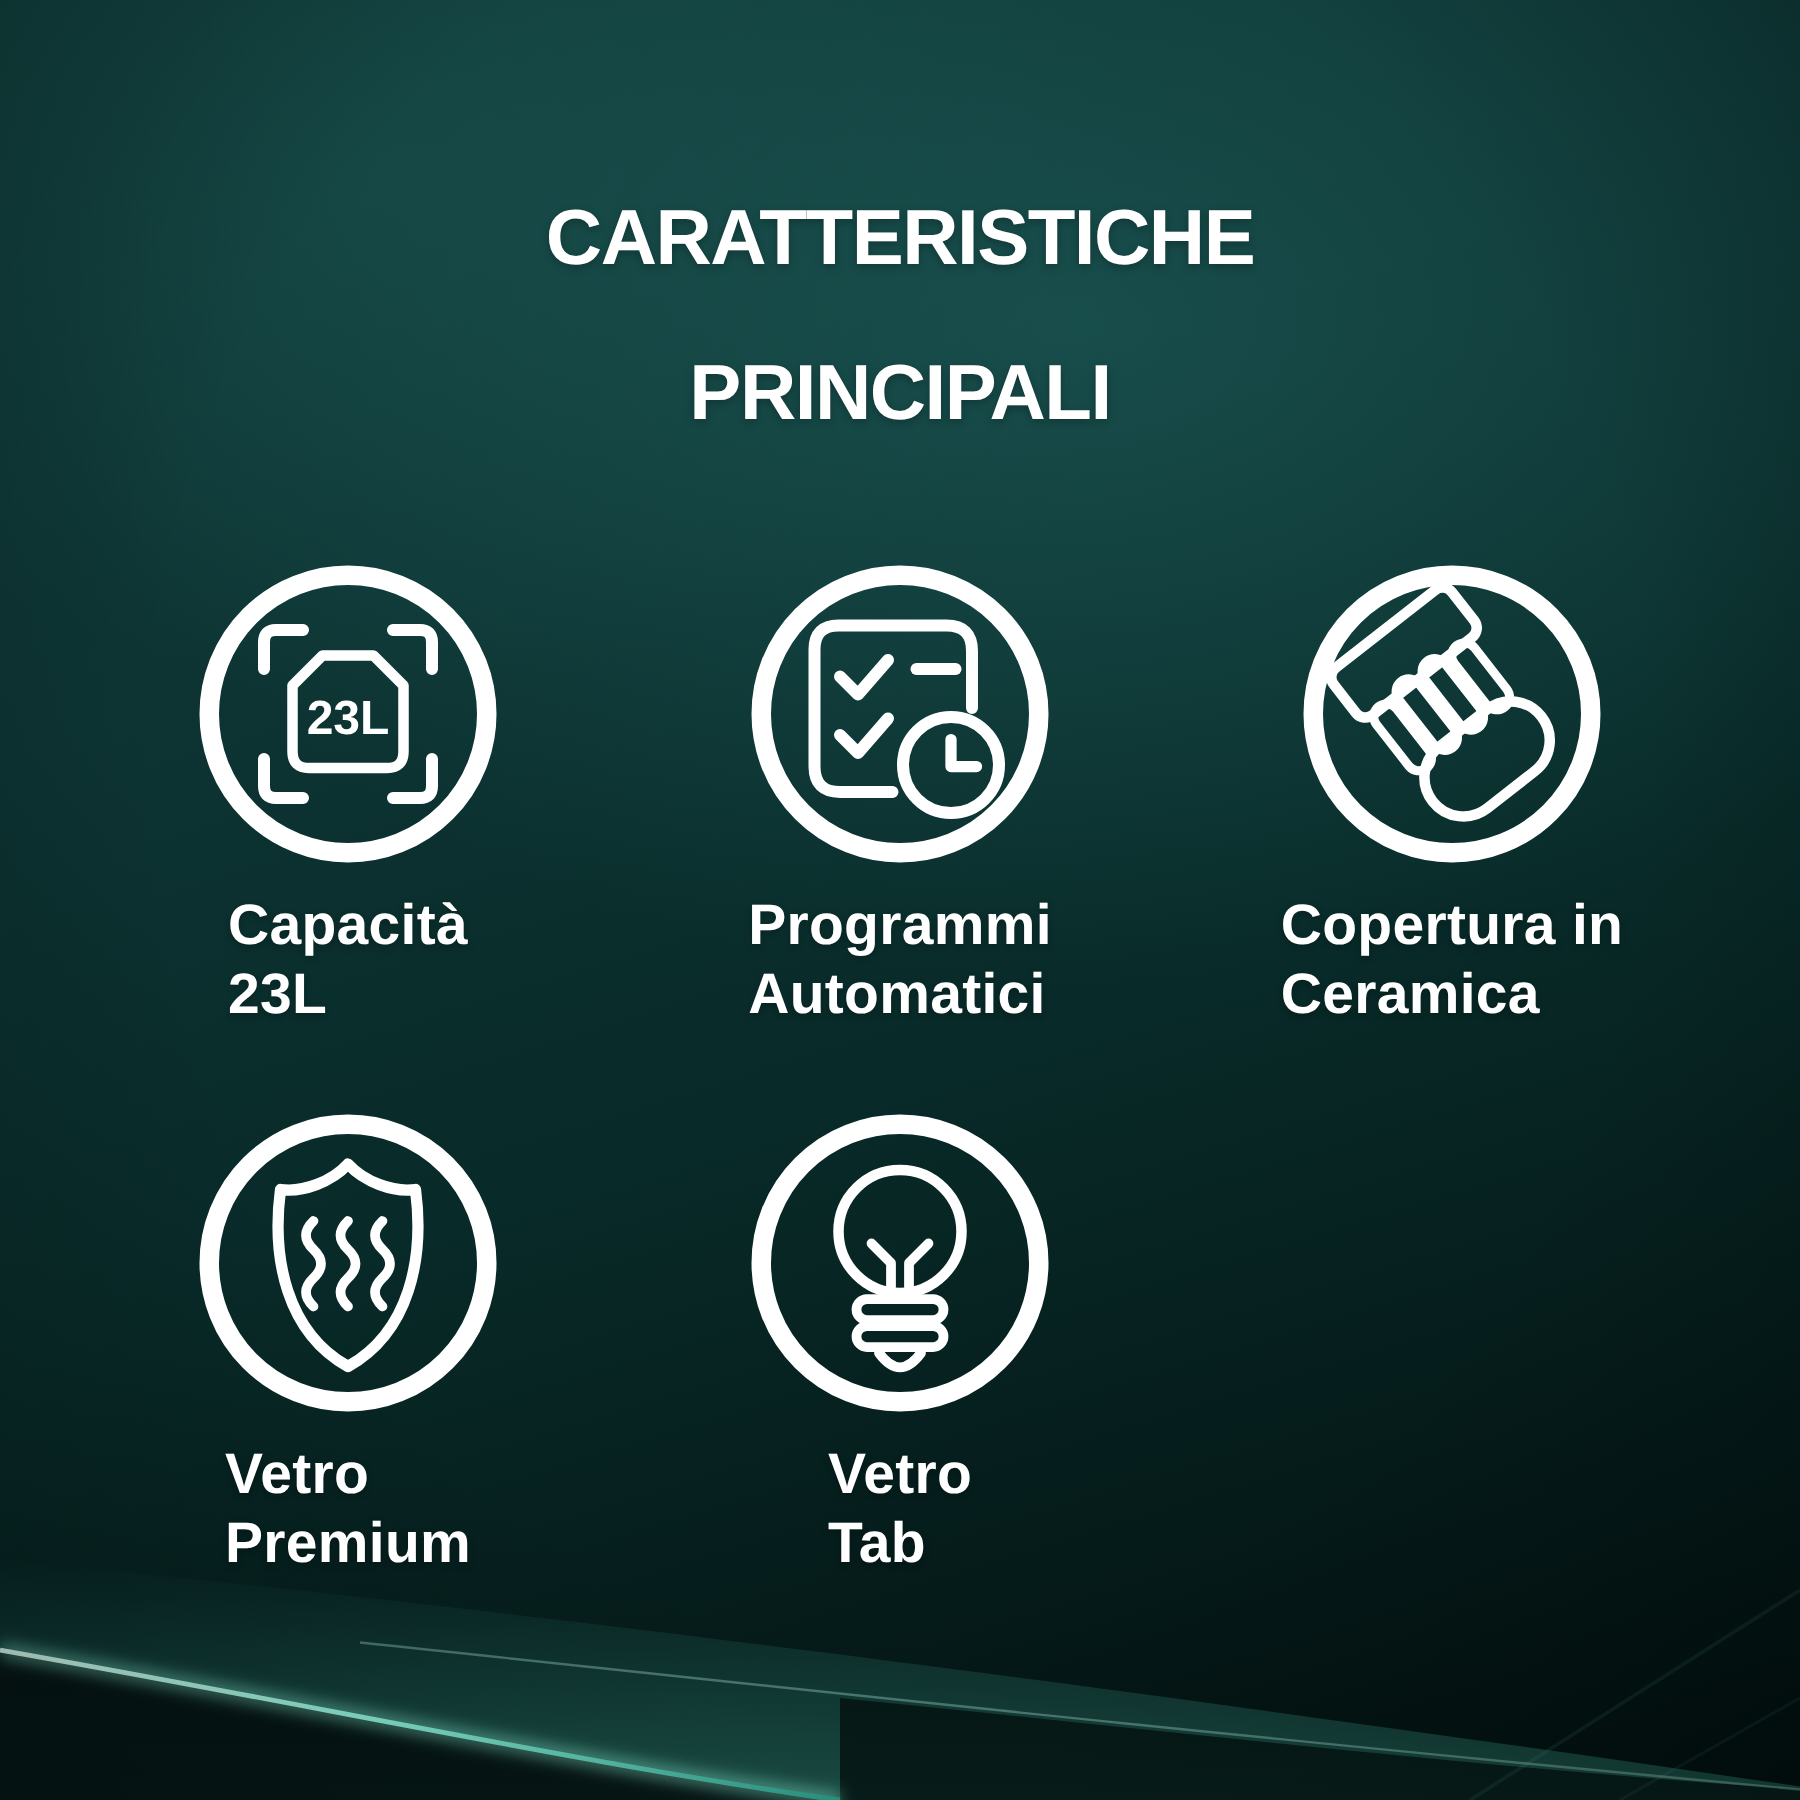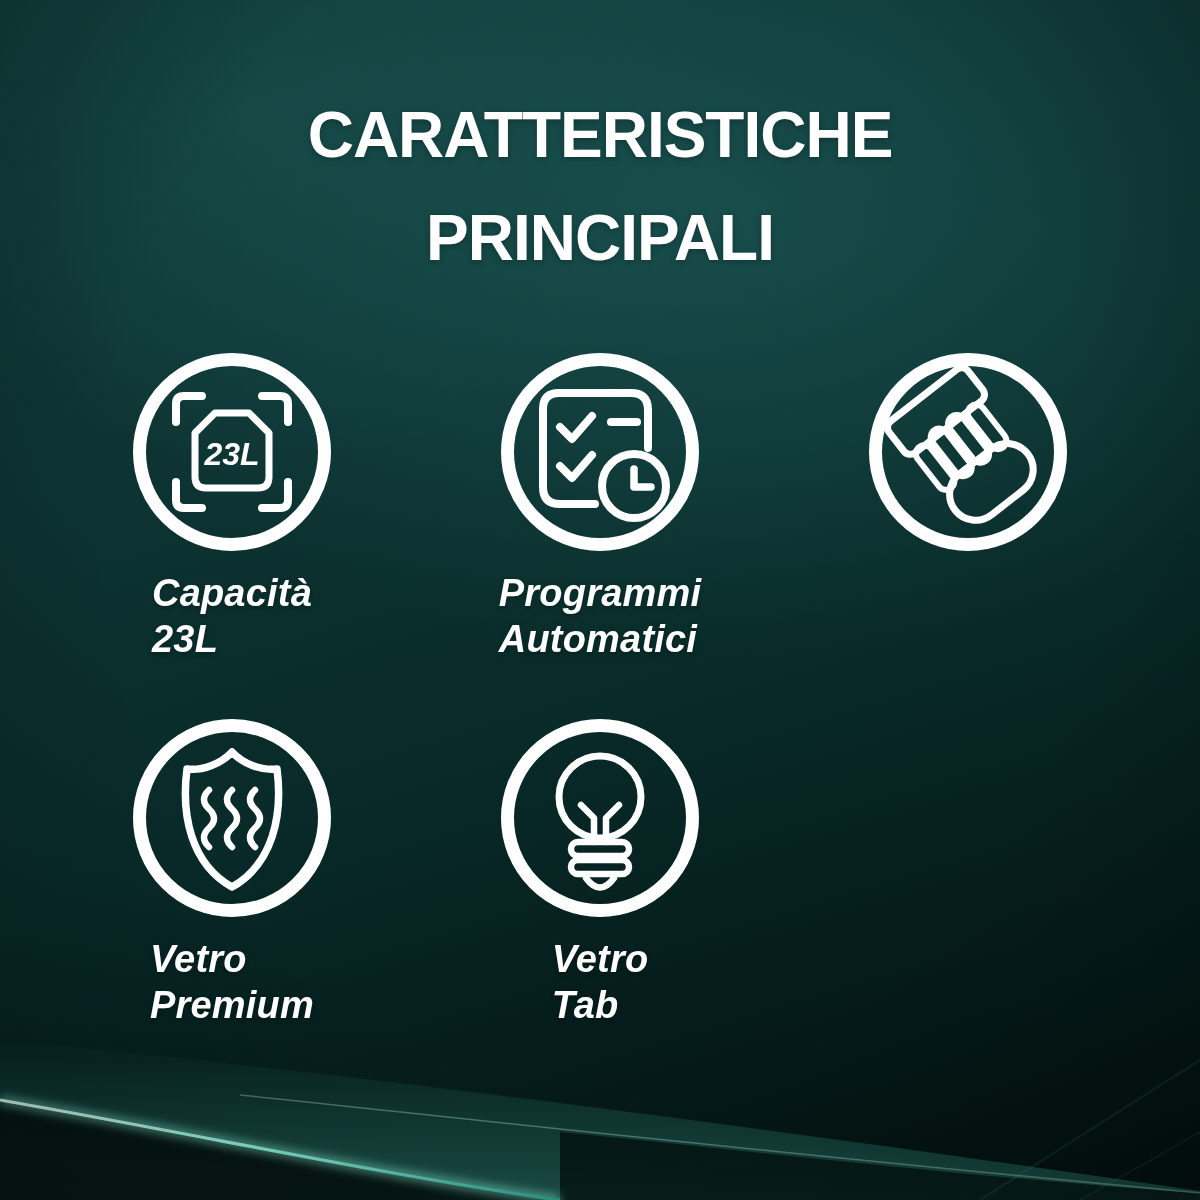--- a/index.html
+++ b/index.html
@@ -10,29 +10,29 @@
       radial-gradient(1050px 680px at 60% 18%, rgba(32,97,94,0.55) 0%, rgba(32,97,94,0) 65%),
       radial-gradient(800px 540px at 22% 10%, rgba(27,82,78,0.45) 0%, rgba(27,82,78,0) 62%),
       linear-gradient(163deg, #0f3b39 0%, #0d3433 32%, #082a28 58%, #041716 86%, #020d0c 100%);
   }
   .vignette{
     position:absolute;inset:0;pointer-events:none;z-index:2;
     background:radial-gradient(ellipse at 50% 42%, rgba(0,0,0,0) 58%, rgba(0,10,10,0.32) 100%);
   }
   .content{position:relative;z-index:3;}
   .page-title{
-    padding-top:84px;text-align:center;
-    font-size:64px;font-weight:bold;line-height:103px;letter-spacing:-1px;
+    padding-top:108px;text-align:center;
+    font-size:52px;font-weight:bold;line-height:103px;letter-spacing:-1px;
     text-shadow:0 2px 6px rgba(0,0,0,0.25);
     white-space:pre-line;
   }
   .feature-grid{
     width:1104px;margin:62px auto 16px;
     display:grid;grid-template-columns:repeat(3,1fr);
-    row-gap:56px;justify-items:center;font-style:italic;
+    row-gap:56px;justify-items:center;
   }
   .feature{display:flex;flex-direction:column;align-items:center;width:360px;}
   .icon-wrap{width:200px;height:200px;}
   .icon-wrap svg{width:200px;height:200px;display:block;}
   .feature-label{
     margin-top:18px;font-size:38px;font-weight:bold;line-height:46px;
     text-align:left;white-space:pre-line;letter-spacing:0.2px;
     text-shadow:0 2px 5px rgba(0,0,0,0.25);
   }
   .bottom-decor{position:absolute;left:0;bottom:0;width:1200px;height:300px;z-index:1;}
@@ -121,20 +121,22 @@
           <g transform="rotate(-38 100 100)">
             <rect x="50" y="28" width="100" height="40" rx="8" stroke-width="7"></rect>
             <rect x="56" y="66" width="17" height="52" rx="8.5" stroke-width="6"></rect>
             <rect x="78" y="62" width="17" height="56" rx="8.5" stroke-width="6"></rect>
             <rect x="100" y="62" width="17" height="56" rx="8.5" stroke-width="6"></rect>
             <rect x="122" y="66" width="17" height="52" rx="8.5" stroke-width="6"></rect>
             <rect x="54" y="112" width="92" height="52" rx="26" stroke-width="7"></rect>
           </g>
         </svg>
       </div>
+      <div class="feature-label">Copertura in
+Ceramica</div>
     </div>
 
     <div class="feature">
       <div class="icon-wrap">
         <svg viewBox="0 0 200 200" fill="none" stroke="#ffffff" stroke-linecap="round" stroke-linejoin="round">
           <circle cx="100" cy="100" r="92.5" stroke-width="13"></circle>
           <path d="M100,34 C89,46 70,53 55,51 C49,97 59,146 100,169 C141,146 151,97 145,51 C130,53 111,46 100,34 Z" stroke-width="7.5"></path>
           <path d="M77,72 q-10,9.5 0,19 q10,9.5 0,19 q-10,9.5 0,19" stroke-width="6.5"></path>
           <path d="M100,72 q-10,9.5 0,19 q10,9.5 0,19 q-10,9.5 0,19" stroke-width="6.5"></path>
           <path d="M123,72 q-10,9.5 0,19 q10,9.5 0,19 q-10,9.5 0,19" stroke-width="6.5"></path>

